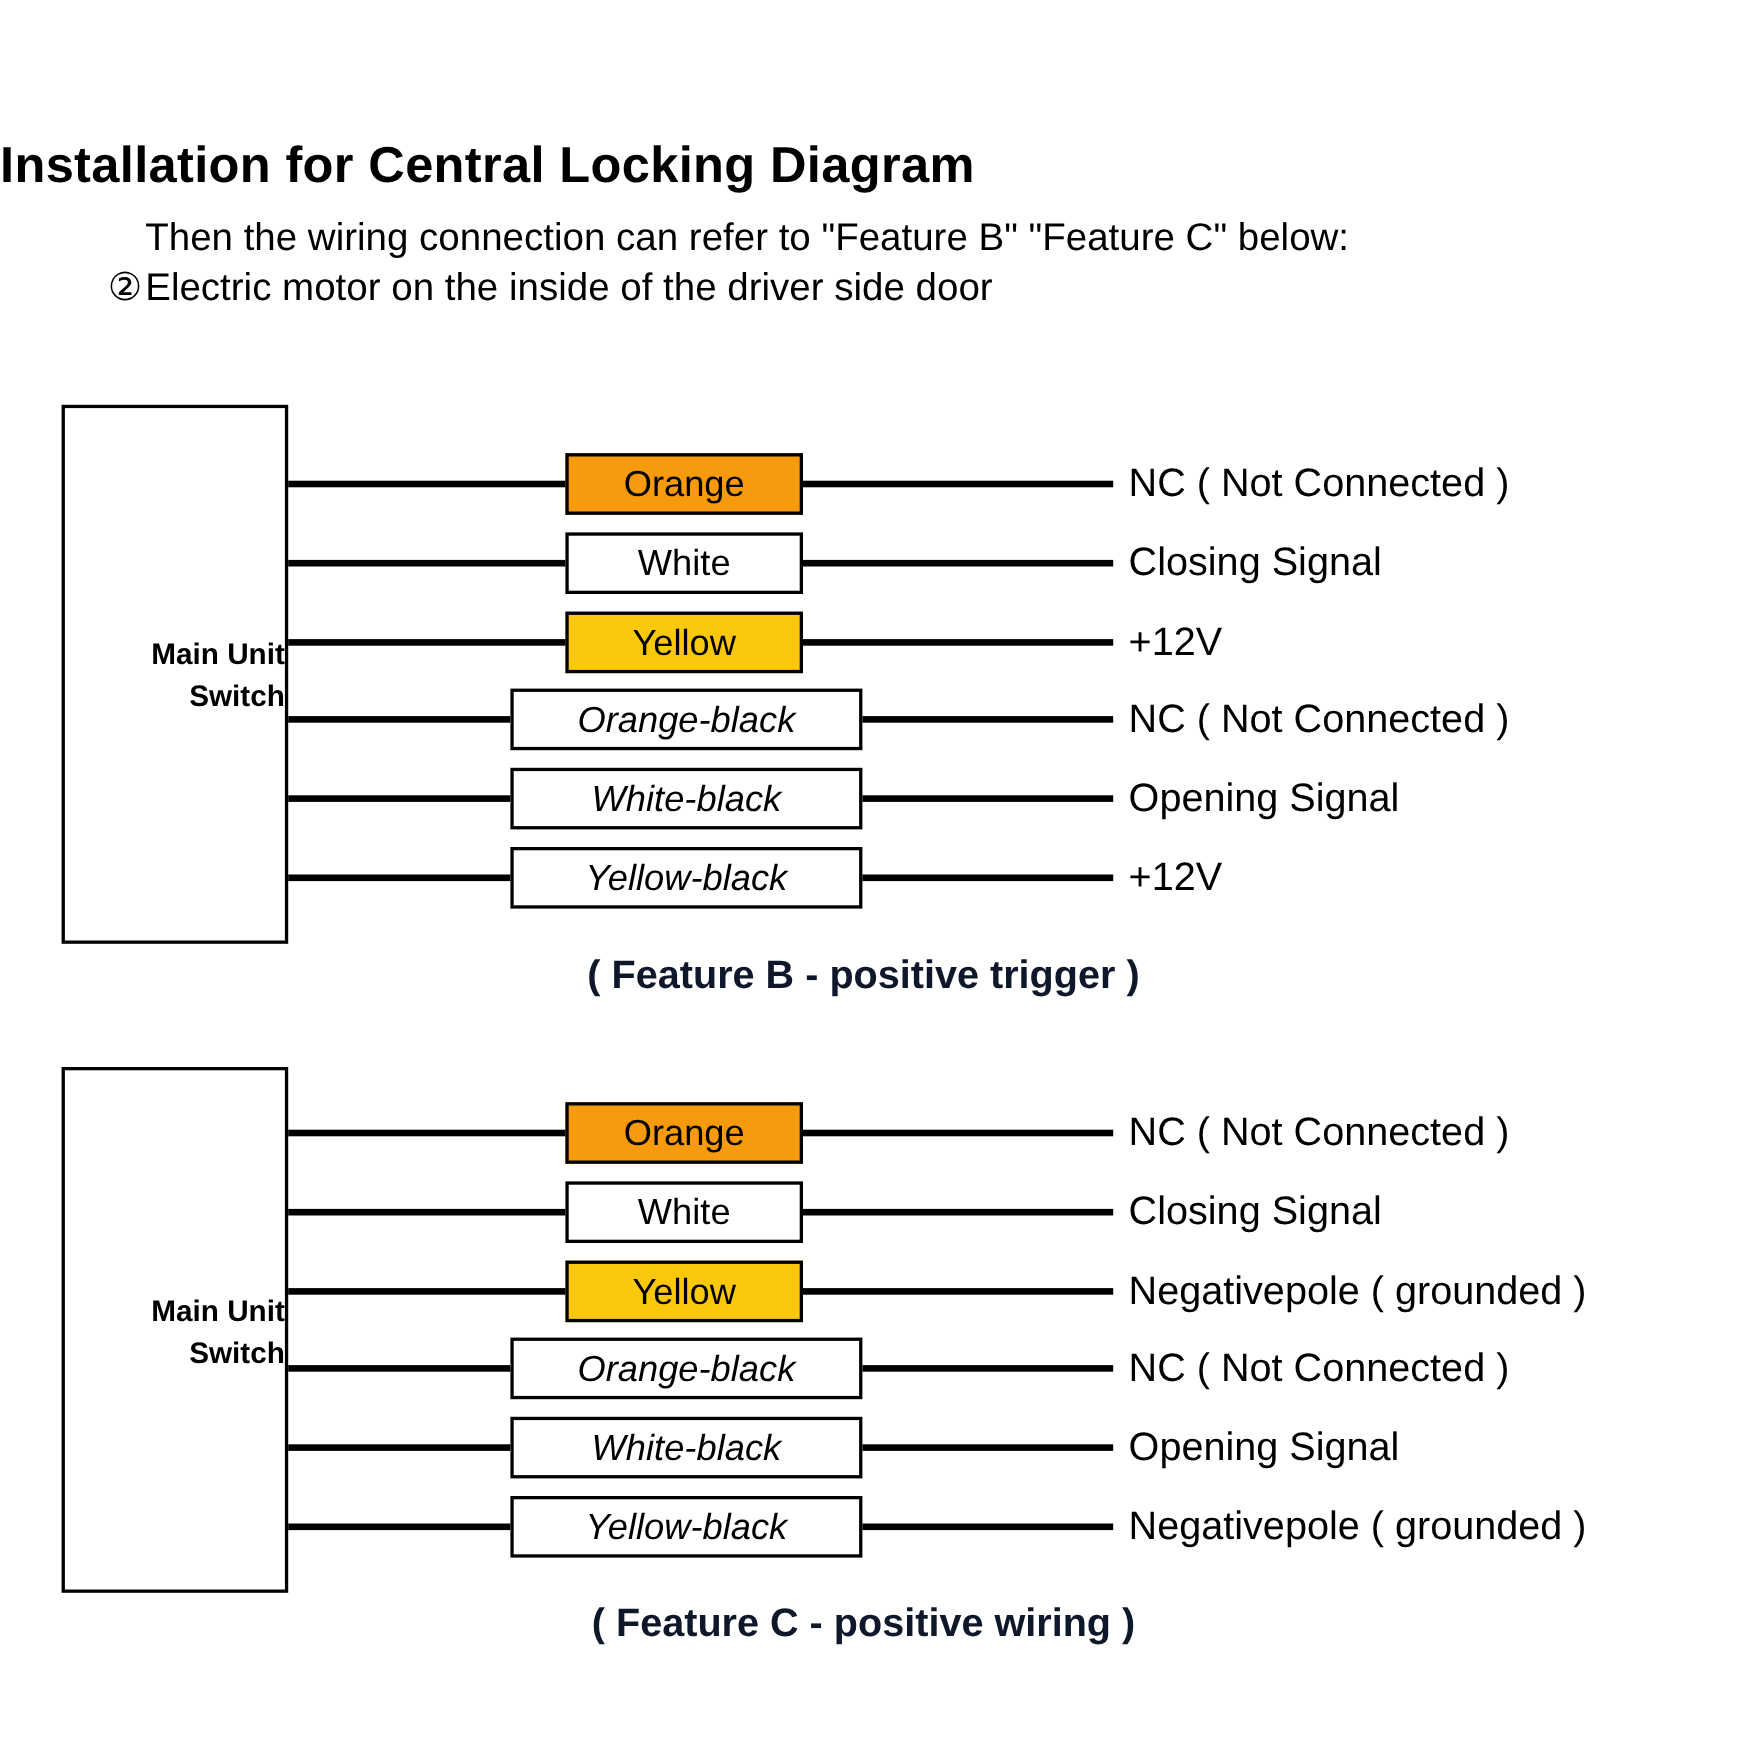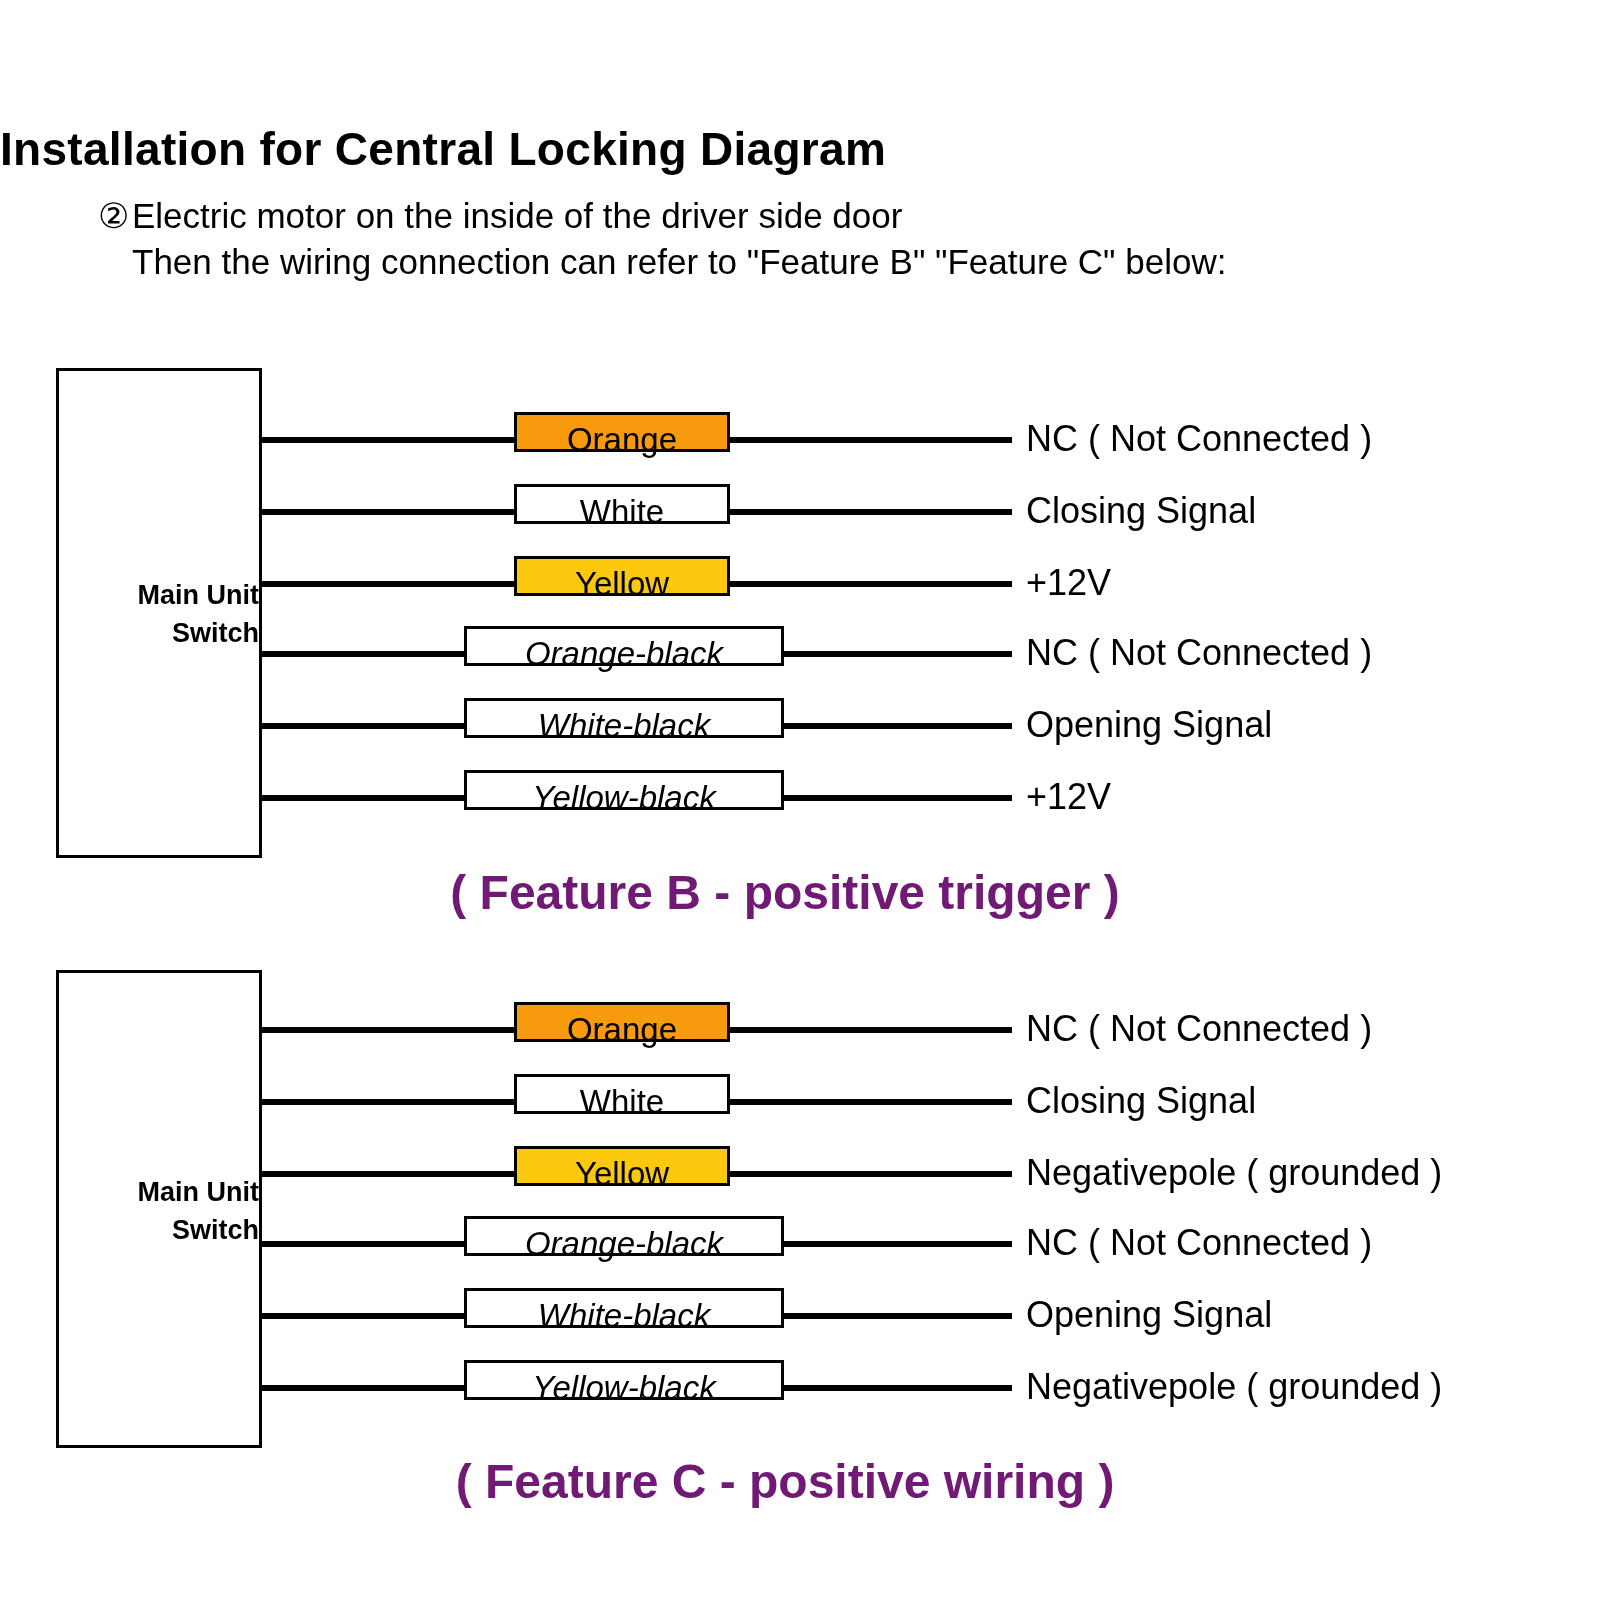--- a/index.html
+++ b/index.html
@@ -91,21 +91,21 @@
     height: 6px;
     background: #000;
     top: -3px;
   }
 
   .wire-box {
     position: absolute;
     border: 3px solid #000;
     background: #ffffff;
     box-sizing: border-box;
-    height: 40px;
+    height: 56px;
     top: -28px;
     text-align: center;
     font-size: 33px;
     line-height: 50px;
     white-space: nowrap;
     z-index: 2;
   }
   .wire-box.narrow { left: 514px; width: 216px; }
   .wire-box.wide   { left: 464px; width: 320px; font-style: italic; }
 
@@ -117,38 +117,38 @@
     line-height: 48px;
     white-space: nowrap;
   }
 
   .caption {
     position: absolute;
     left: 0;
     top: 505px;
     width: 1570px;
     text-align: center;
-    font-size: 48px;
+    font-size: 36px;
     font-weight: bold;
-    color: #701a75;
+    color: #0f172a;
     white-space: nowrap;
   }
   #block-c .caption { top: 492px; }
 </style>
 </head>
 <body>
 
 <div class="page-title">Installation for Central Locking Diagram</div>
 
 <div class="notes">
   <span class="note-line">
-    <span class="circ-num">②</span><span>Electric motor on the inside of the driver side door</span>
+    <span class="circ-num"></span><span>Then the wiring connection can refer to "Feature B" "Feature C" below:</span>
   </span>
   <span class="note-line">
-    <span class="circ-num"></span><span>Then the wiring connection can refer to "Feature B" "Feature C" below:</span>
+    <span class="circ-num">②</span><span>Electric motor on the inside of the driver side door</span>
   </span>
 </div>
 
 <div class="block" id="block-b">
   <div class="main-unit">
     <div class="main-unit-label">Main Unit
 Switch</div>
   </div>
   <div class="rows-host">
       <div class="row" style="top: 80px;">

